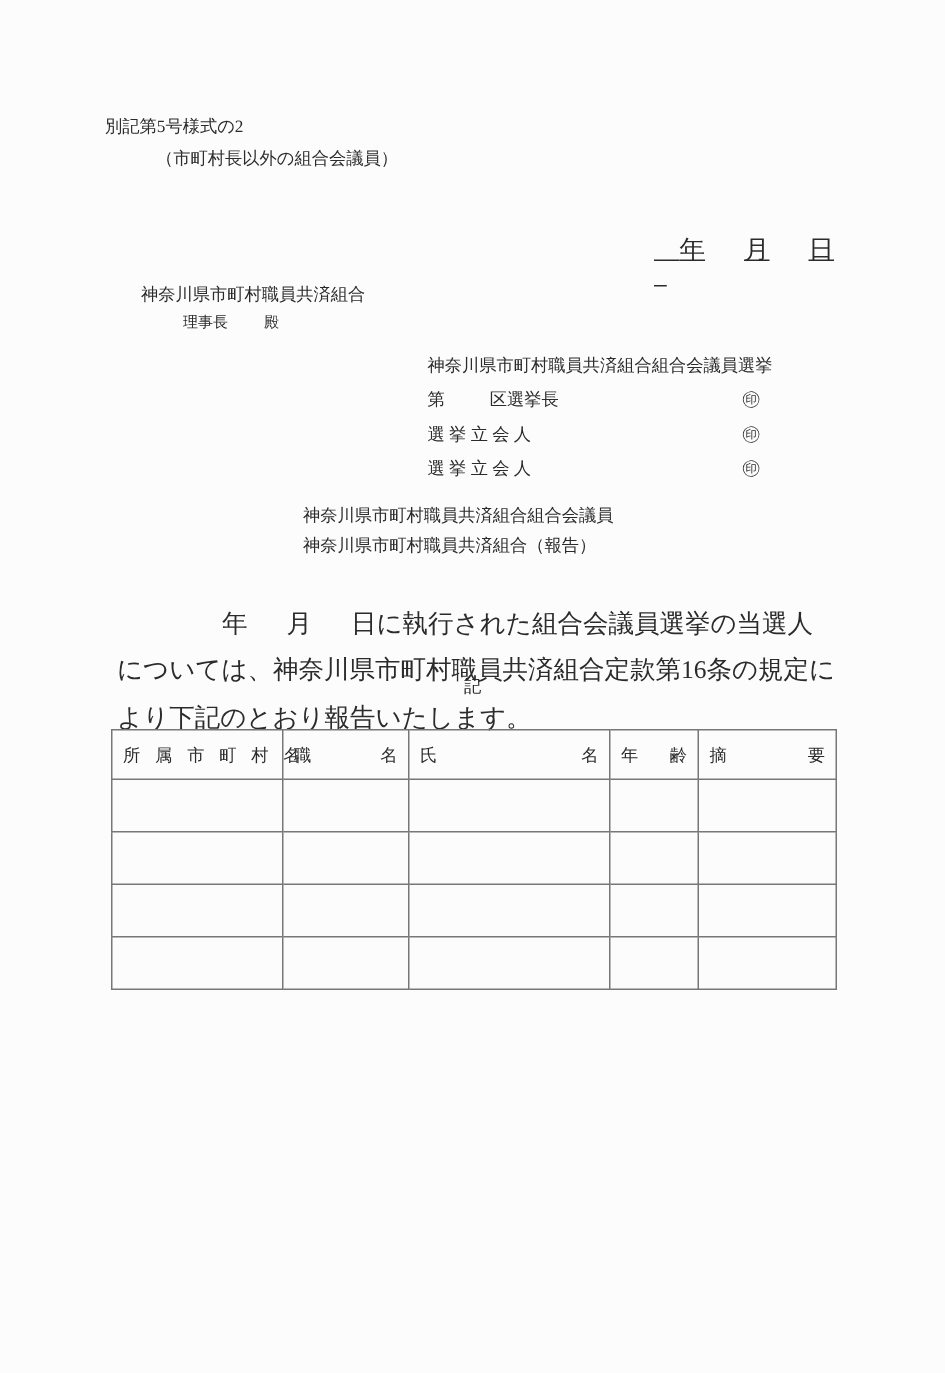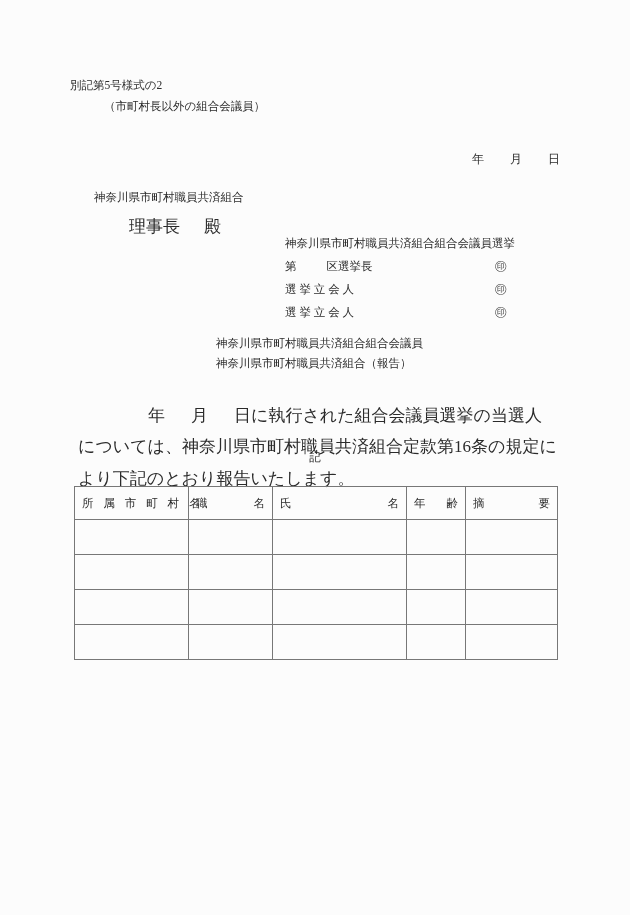--- a/index.html
+++ b/index.html
@@ -36,40 +36,41 @@
   }
   .form-sub {
     left: 88px;
     top: 101px;
     font-size: 11.5px;
     margin-left: 16px;
   }
 
   
   .date-line {
-    left: 460px;
+    left: 436px;
     top: 141px;
-    font-size: 12px;
+    font-size: 17px;
     letter-spacing: 0px;
+    text-decoration: underline;
   }
   .date-line .gap {
     display: inline-block;
     width: 26px;
   }
 
   
   .addressee-org {
     left: 94px;
     top: 192px;
     font-size: 11.5px;
   }
   .addressee-person {
     left: 112px;
     top: 201px;
-    font-size: 17px;
+    font-size: 10px;
   }
   .addressee-person .gap {
     display: inline-block;
     width: 24px;
   }
 
   
   .sig-block {
     position: absolute;
     left: 285px;
@@ -103,21 +104,20 @@
   
   .subject {
     position: absolute;
     left: 202px;
     top: 336px;
     font-size: 11.5px;
   }
   .subject div {
     white-space: pre;
     margin-bottom: 5px;
-    margin-left: 14px;
   }
 
   
   .body-para {
     position: absolute;
     left: 78px;
     top: 400px;
     width: 480px;
     font-size: 17px;
     line-height: 1.85;

